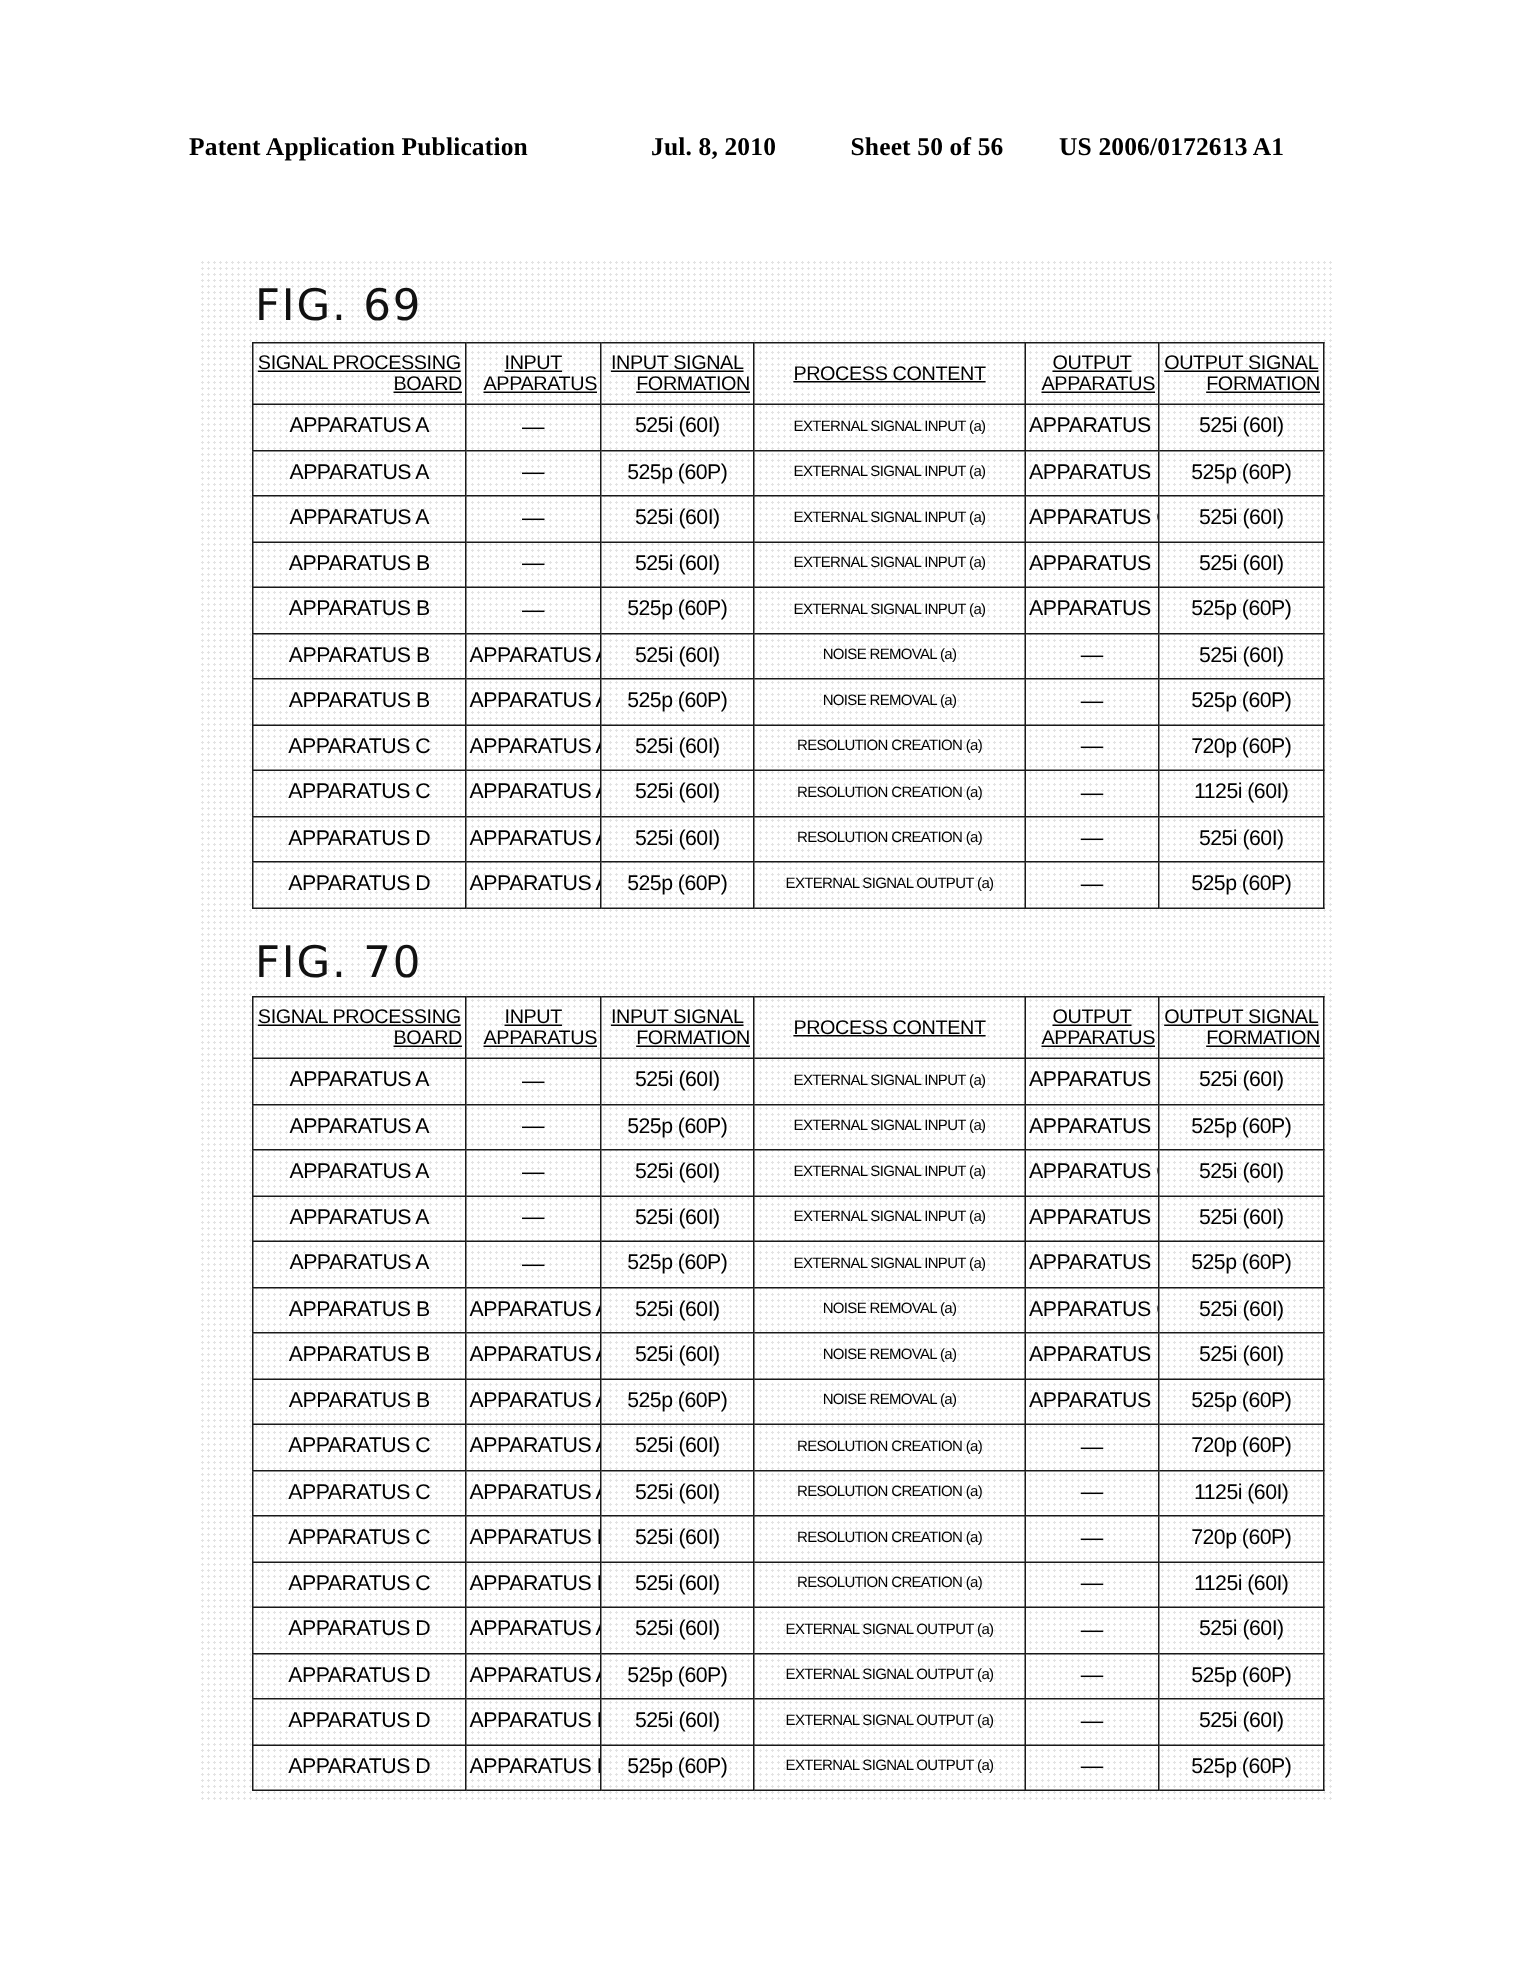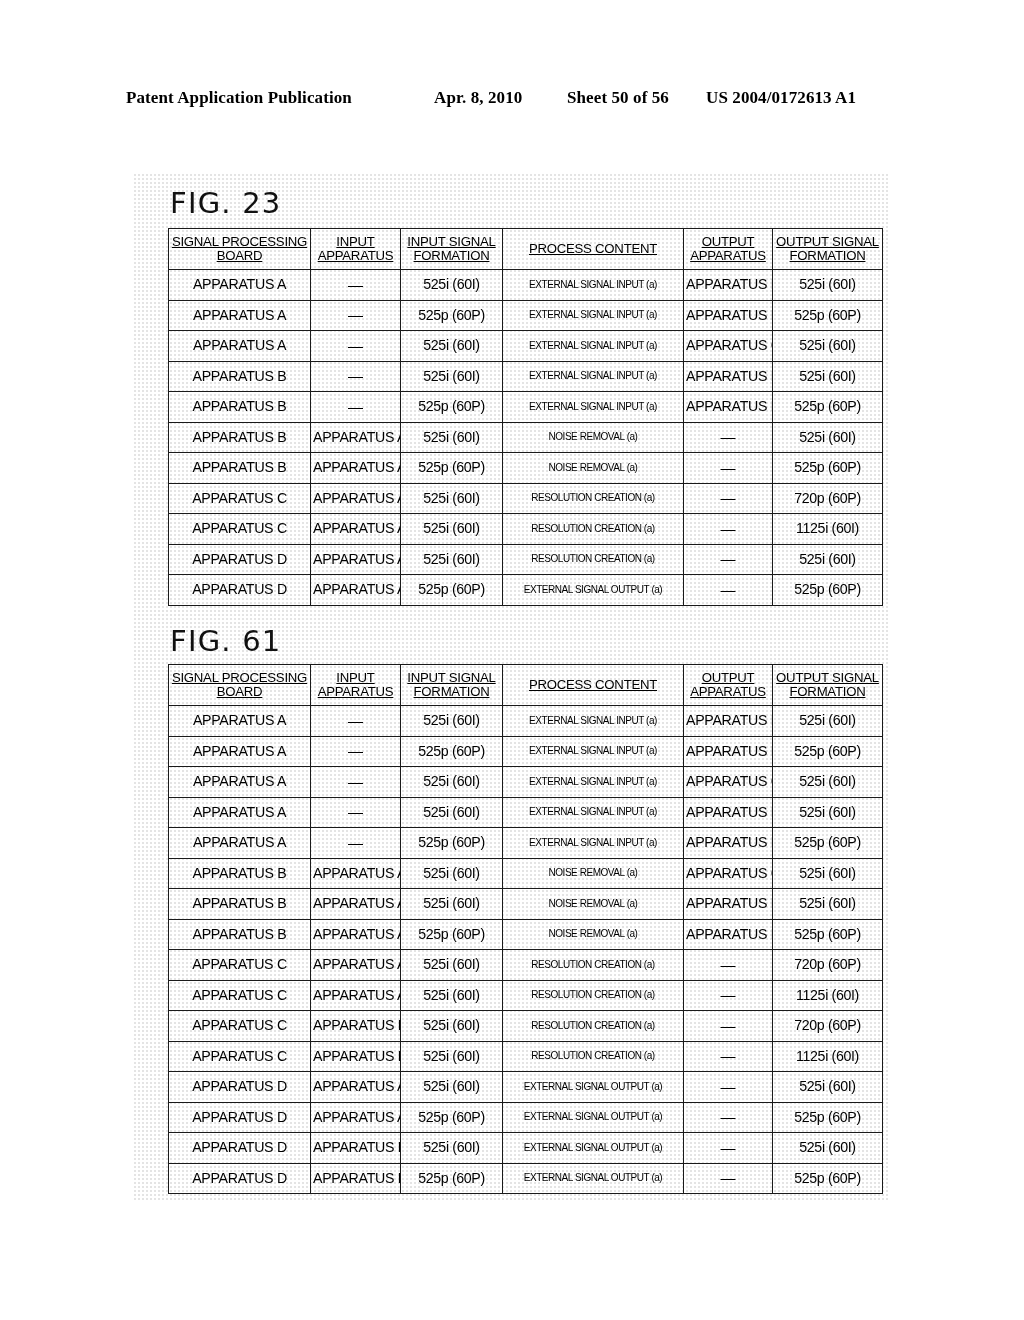--- a/index.html
+++ b/index.html
@@ -88,21 +88,21 @@
     white-space: nowrap;
     overflow: hidden;
   }
 
   .ptable thead th {
     height: 40px;
     font-size: 13.2px;
     letter-spacing: -0.25px;
     text-decoration: underline;
   }
-  .ptable thead th .l2 { display: block; }
+  .ptable thead th .l2 { display: block; text-align: right; }
 
   .ptable tbody td {
     height: 29.5px;
     font-size: 14.2px;
     letter-spacing: -0.35px;
   }
 
   
   .c-board  { width: 137px; }
   .c-inapp  { width: 85px;  }
@@ -115,28 +115,28 @@
 
   
   .c-proc.cell { font-size: 10px; letter-spacing: -0.45px; }
   .c-board.cell, .c-inapp.cell, .c-outapp.cell { letter-spacing: -0.3px; }
 </style>
 </head>
 <body>
 
 <div class="page-header">
   <span class="hdr-pub">Patent Application Publication</span>
-  <span class="hdr-date">Apr. 8, 2010</span>
+  <span class="hdr-date">Jul. 8, 2010</span>
   <span class="hdr-sheet">Sheet 50 of 56</span>
-  <span class="hdr-num">US 2004/0172613 A1</span>
+  <span class="hdr-num">US 2006/0172613 A1</span>
 </div>
 
 <div class="figure-region"></div>
 
-<div class="fig-title" id="fig41-title">FIG. 23</div>
+<div class="fig-title" id="fig41-title">FIG. 69</div>
 <table class="ptable" id="table-41">
   <thead>
     <tr>
       <th class="c-board">
         <span class="l1">SIGNAL PROCESSING</span>
         <span class="l2">BOARD</span>
       </th>
       <th class="c-inapp">
         <span class="l1">INPUT</span>
         <span class="l2">APPARATUS</span>
@@ -243,21 +243,21 @@
         <td class="c-board cell">APPARATUS D</td>
         <td class="c-inapp cell">APPARATUS A</td>
         <td class="c-insig cell">525p (60P)</td>
         <td class="c-proc cell">EXTERNAL SIGNAL OUTPUT (a)</td>
         <td class="c-outapp cell"><span class="dash">—</span></td>
         <td class="c-outsig cell">525p (60P)</td>
       </tr>
     </tbody>
 </table>
 
-<div class="fig-title" id="fig42-title">FIG. 61</div>
+<div class="fig-title" id="fig42-title">FIG. 70</div>
 <table class="ptable" id="table-42">
   <thead>
     <tr>
       <th class="c-board">
         <span class="l1">SIGNAL PROCESSING</span>
         <span class="l2">BOARD</span>
       </th>
       <th class="c-inapp">
         <span class="l1">INPUT</span>
         <span class="l2">APPARATUS</span>

